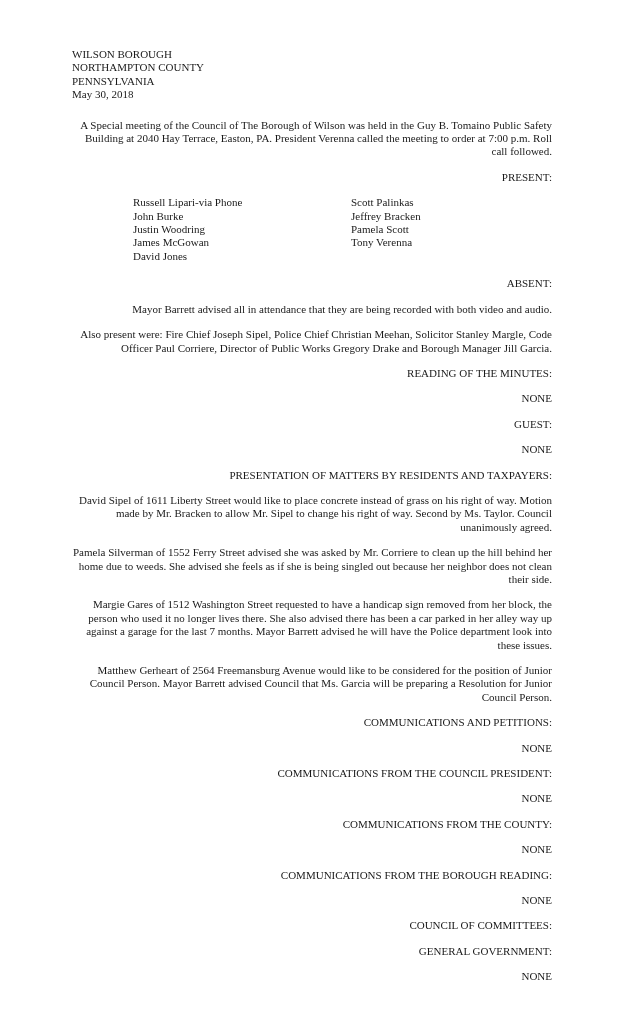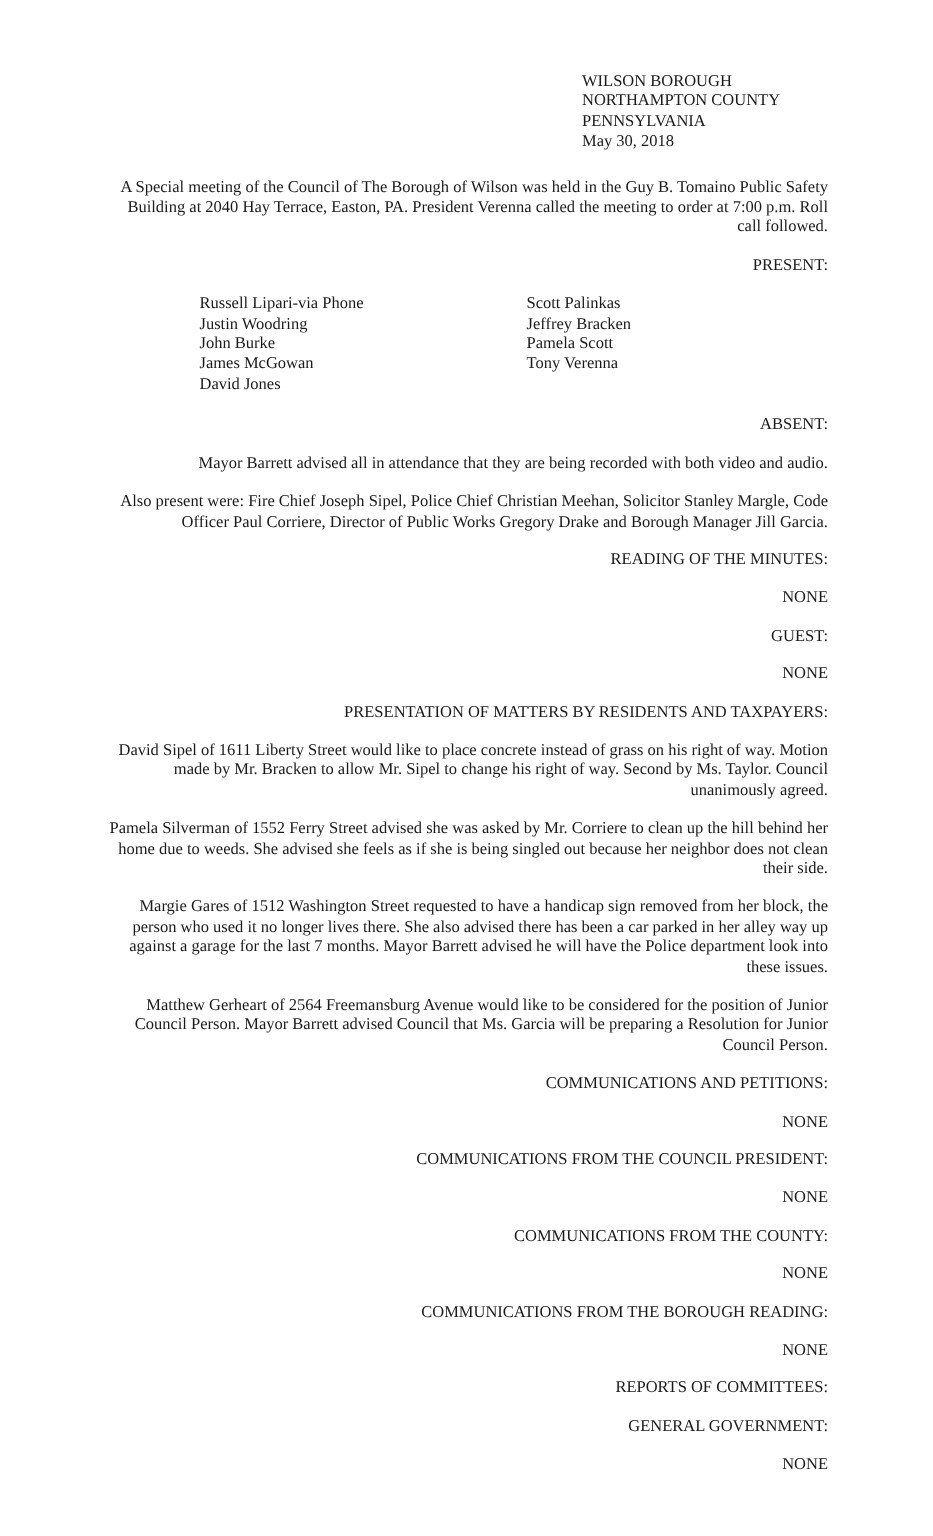--- a/index.html
+++ b/index.html
@@ -19,21 +19,20 @@
     color: #1a1a1a;
     -webkit-font-smoothing: antialiased;
   }
   .content {
     position: absolute;
     left: 72px;
     top: 48px;
     width: 480px;
   }
   .letterhead {
-    margin-left: 316px;
     margin-bottom: 17px;
   }
   .letterhead div {
     white-space: nowrap;
   }
   p, .heading, .value {
     margin: 0 0 12px 0;
     text-align: right;
   }
   .present-columns {
@@ -67,22 +66,22 @@
       <div>May 30, 2018</div>
     </div>
 
     <p>A Special meeting of the Council of The Borough of Wilson was held in the Guy B. Tomaino Public Safety Building at 2040 Hay Terrace, Easton, PA. President Verenna called the meeting to order at 7:00 p.m.  Roll call followed.</p>
 
     <div class="heading">PRESENT:</div>
 
     <div class="present-columns">
       <div class="col-left">
         <div>Russell Lipari-via Phone</div>
+        <div>John Burke</div>
         <div>Justin Woodring</div>
-        <div>John Burke</div>
         <div>James McGowan</div>
         <div>David Jones</div>
       </div>
       <div class="col-right">
         <div>Scott Palinkas</div>
         <div>Jeffrey Bracken</div>
         <div>Pamela Scott</div>
         <div>Tony Verenna</div>
       </div>
     </div>
@@ -111,19 +110,19 @@
 
     <div class="heading">COMMUNICATIONS FROM THE COUNCIL PRESIDENT:</div>
     <div class="value">NONE</div>
 
     <div class="heading">COMMUNICATIONS FROM THE COUNTY:</div>
     <div class="value">NONE</div>
 
     <div class="heading">COMMUNICATIONS FROM THE BOROUGH READING:</div>
     <div class="value">NONE</div>
 
-    <div class="heading">REPORTS OF COMMITTEES:</div>
+    <div class="heading">COUNCIL OF COMMITTEES:</div>
 
     <div class="heading indent1">GENERAL GOVERNMENT:</div>
     <div class="value indent1">NONE</div>
 
   </div>
 </div>
 
 </body></html>

